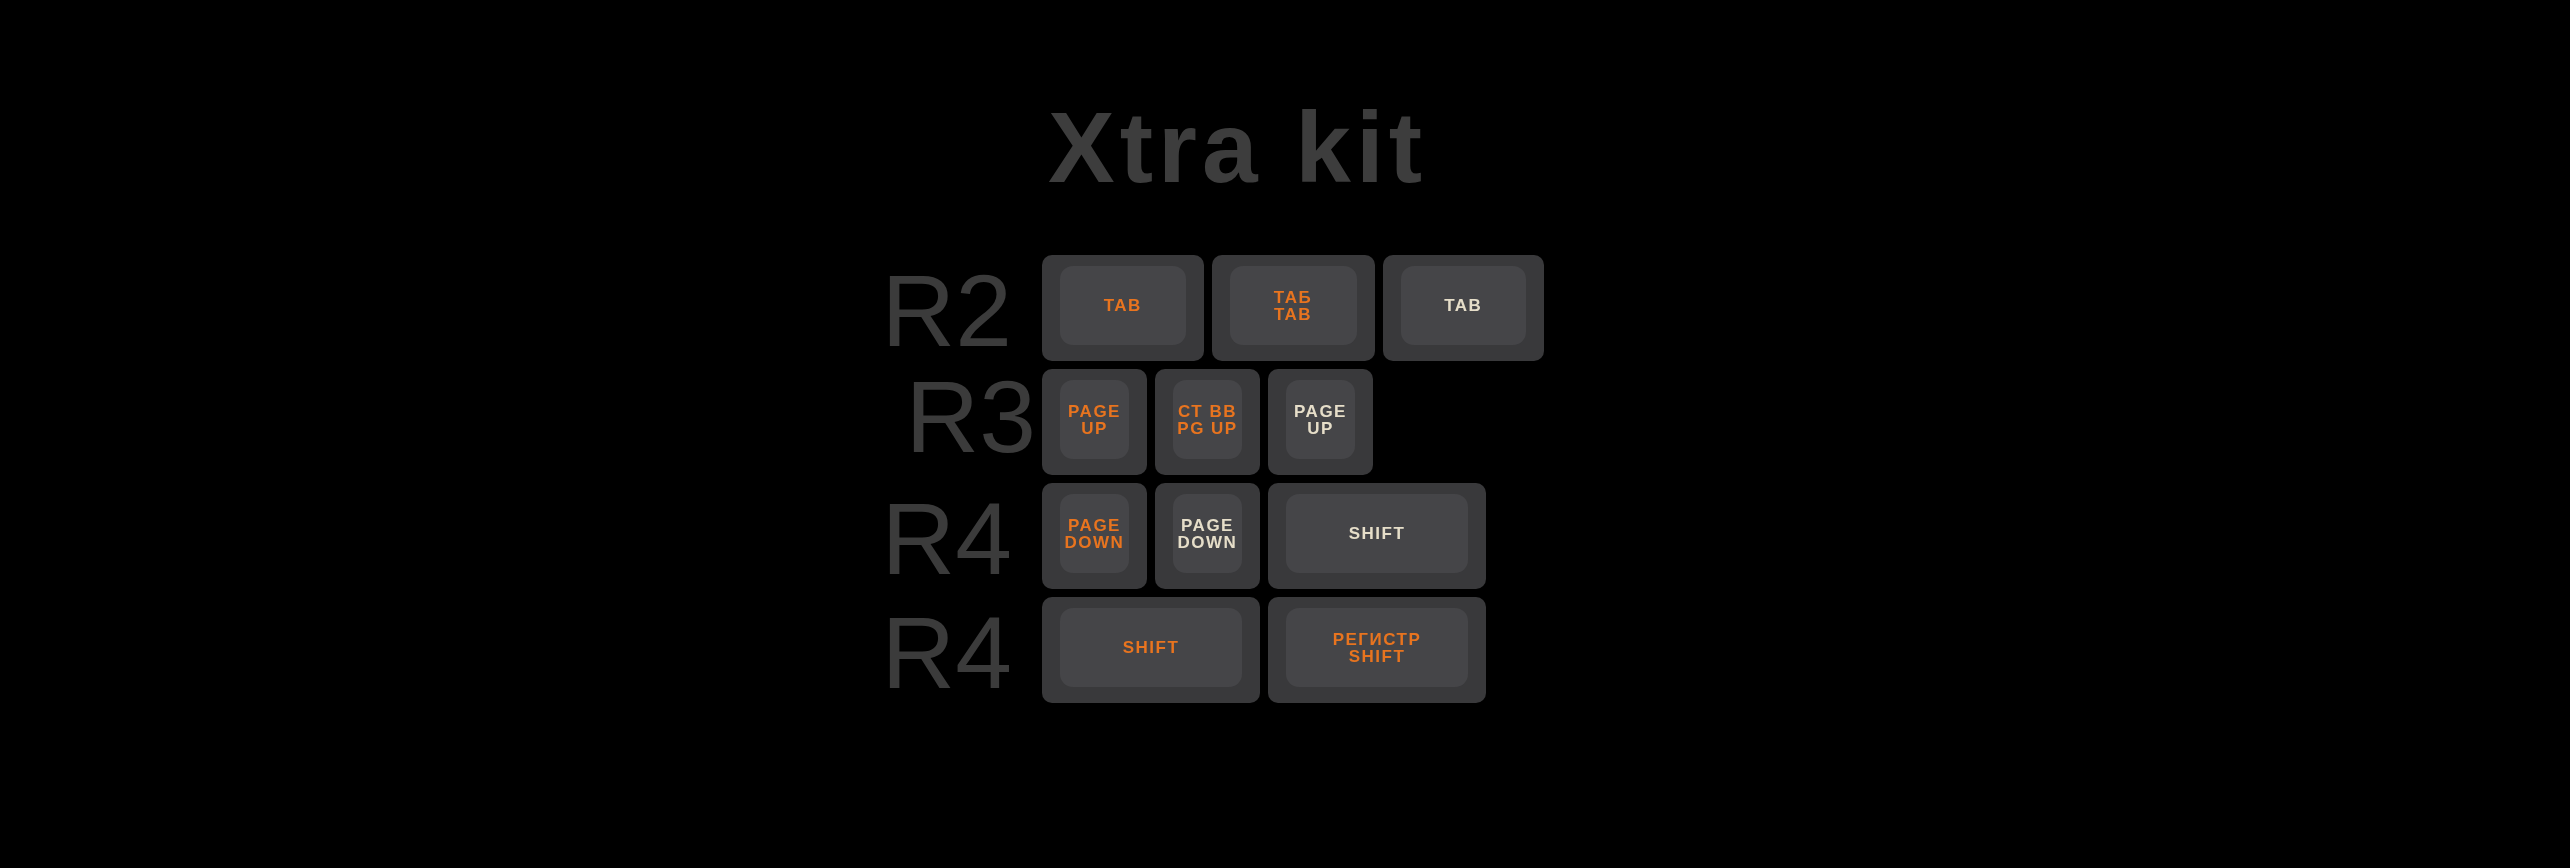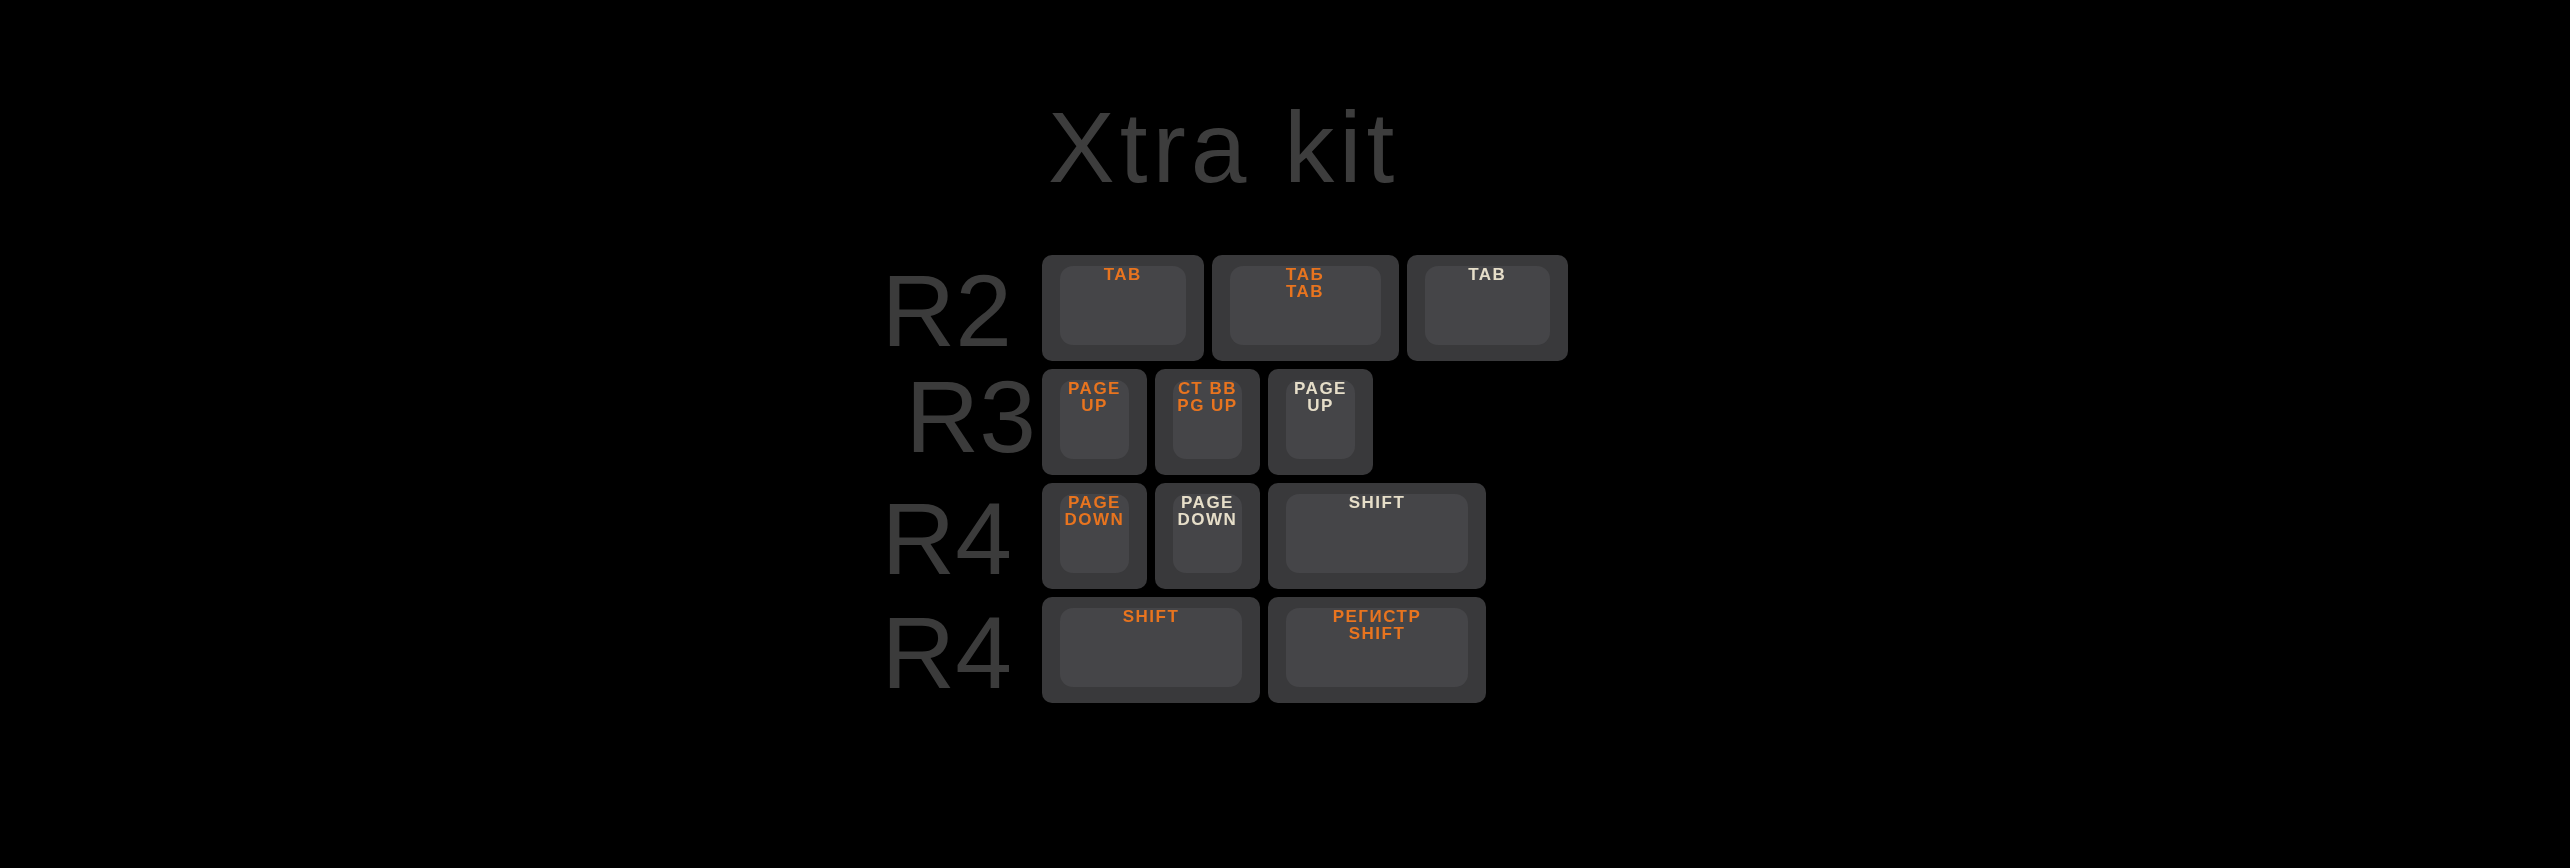--- a/index.html
+++ b/index.html
@@ -18,21 +18,21 @@
     background:var(--background);
     overflow:hidden;
     font-family:"Liberation Sans", sans-serif;
   }
   .stage{position:relative;width:2570px;height:868px;}
   .kit-title{
     position:absolute;
     left:1048px;top:97px;
     margin:0;
     font-size:100px;
-    font-weight:400;
+    font-weight:700;
     letter-spacing:5px;
     line-height:1;
     color:var(--title-text);
     white-space:nowrap;
   }
   .row-label{
     position:absolute;
     left:0;width:1012px;
     text-align:right;
     font-size:102px;
@@ -55,21 +55,21 @@
     flex:0 0 auto;
   }
   .key-top{
     position:absolute;
     left:18px;right:18px;top:11px;bottom:16px;
     background:var(--keycap-top);
     border-radius:13px;
     display:flex;
     flex-direction:column;
     align-items:center;
-    justify-content:flex-start;
+    justify-content:center;
   }
   .legend-line{
     font-size:17px;
     font-weight:700;
     letter-spacing:1.5px;
     line-height:17px;
     white-space:nowrap;
   }
   .legend-orange .legend-line{color:var(--legend-orange);}
   .legend-cream .legend-line{color:var(--legend-cream);}
@@ -80,21 +80,21 @@
 <div class="stage">
   <h1 class="kit-title">Xtra kit</h1>
   <div id="board">
       <div class="row-label" style="top: 260px; padding-left: 48px;">R2</div>
       <div class="kb-row" style="top: 255px;">
         <div class="key" style="width: 161.5px;">
           <div class="key-top legend-orange">
             <div class="legend-line">TAB</div>
           </div>
         </div>
-        <div class="key" style="width: 187px; text-decoration: underline;">
+        <div class="key" style="width: 163px; text-decoration: underline;">
           <div class="key-top legend-orange">
             <div class="legend-line">ТАБ</div>
             <div class="legend-line">TAB</div>
           </div>
         </div>
         <div class="key" style="width: 161.5px;">
           <div class="key-top legend-cream">
             <div class="legend-line">TAB</div>
           </div>
         </div>

